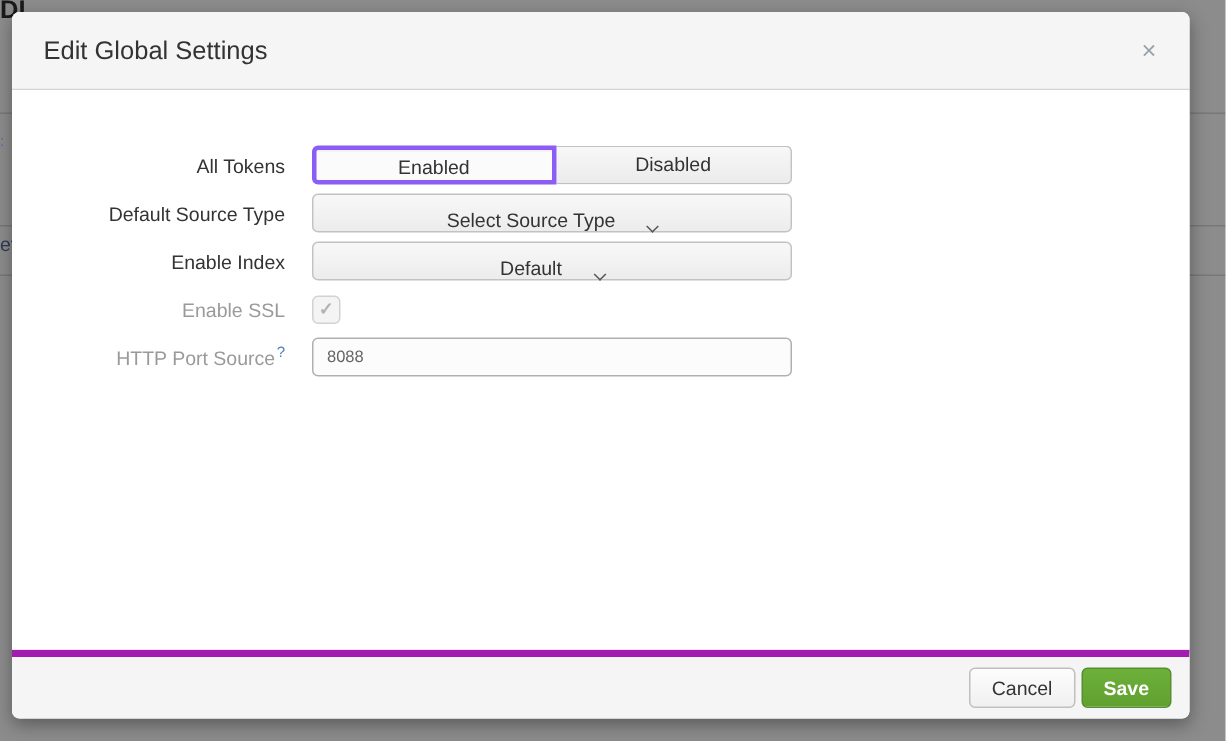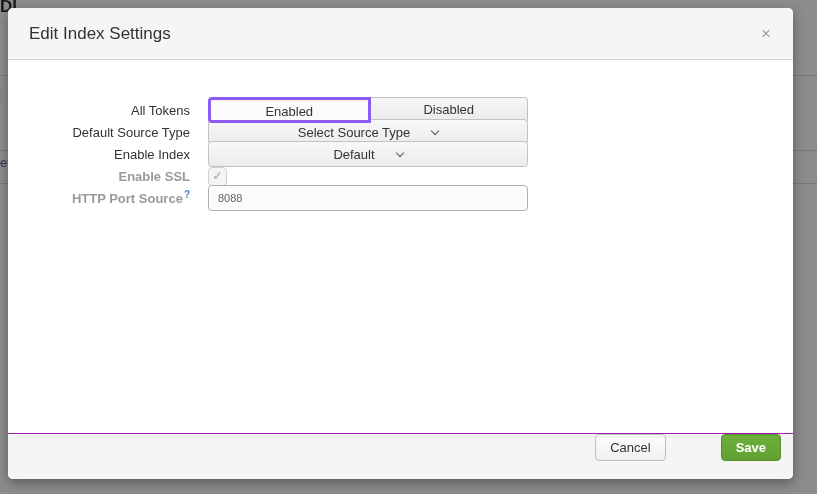--- a/index.html
+++ b/index.html
@@ -39,26 +39,26 @@
     padding: 0 18px 0 21px;
   }
   .modal-title { flex: 1; font-size: 17px; font-weight: 500; color: #333; }
   .modal-close {
     font-size: 17px; color: #9aa3ab; cursor: pointer; line-height: 1;
     background: none; border: none; padding: 2px 4px; font-family: inherit;
   }
 
   .modal-body { flex: 1; background: #fff; padding: 43px 0 0 0; position: relative; }
 
-  .form-row { display: flex; align-items: center; height: 14px; margin-bottom: 8px; }
+  .form-row { display: flex; align-items: center; height: 14px; margin-bottom: 18px; }
   .form-label {
     width: 200px; flex: 0 0 200px; text-align: right; padding-right: 18px;
     font-size: 13px; color: #333;
   }
-  .form-label.muted { color: #9a9a9a; font-weight: bold; }
+  .form-label.muted { color: #9a9a9a; }
   .help-sup { color: #4f81bd; font-size: 10px; vertical-align: super; margin-left: 1px; }
 
   
   .btn-group { width: 320px; display: flex; height: 26px; }
   .btn-seg {
     flex: 1; font-size: 13px; color: #333; text-align: center; line-height: 24px;
     cursor: pointer; font-family: inherit;
   }
   .btn-seg.active {
     background: #fbfbfb;
@@ -72,21 +72,21 @@
     border: 1px solid #c2c2c2; border-left: none;
     border-radius: 0 4px 4px 0;
   }
 
   
   .dropdown {
     width: 320px; height: 26px;
     background: linear-gradient(#f8f8f8, #ececec);
     border: 1px solid #c2c2c2; border-radius: 4px;
     font-size: 13px; color: #333; font-family: inherit;
-    display: flex; align-items: center; justify-content: center; gap: 22px;
+    display: flex; align-items: flex-end; justify-content: center; gap: 22px;
     cursor: pointer;
   }
   .chevron {
     width: 6px; height: 6px; margin-top: -3px;
     border-right: 1.5px solid #555; border-bottom: 1.5px solid #555;
     transform: rotate(45deg); display: inline-block;
   }
 
   
   .checkbox {
@@ -101,54 +101,54 @@
     width: 320px; height: 26px;
     border: 1px solid #b0b0b0; border-radius: 4px;
     background: #fcfcfc; color: #666;
     font-size: 11px; font-family: inherit;
     padding: 0 9px;
   }
 
   
   .modal-footer {
     flex: 0 0 46px; height: 46px;
-    background: #f5f5f5; border-top: 1px solid #a21caf;
+    background: #f5f5f5; border-top: 5px solid #a21caf;
     border-radius: 0 0 5px 5px;
-    display: flex; align-items: flex-start; justify-content: flex-end;
-    gap: 15px; padding: 0 12px;
+    display: flex; align-items: center; justify-content: flex-end;
+    gap: 4px; padding: 0 12px;
   }
   .btn {
     height: 27px; padding: 0 14px; border-radius: 4px;
     font-size: 13px; font-family: inherit; cursor: pointer;
   }
   .btn-cancel {
     background: linear-gradient(#fdfdfd, #f0f0f0);
     border: 1px solid #bfbfbf; color: #333;
   }
   .btn-save {
     background: linear-gradient(#6cb03a, #61a030);
-    border: 1px solid #578f2e; color: #fff; font-weight: 700; margin-left: 40px;
+    border: 1px solid #578f2e; color: #fff; font-weight: 700;
   }
 </style>
 </head>
 <body>
 
 <div>
   <div class="bg-line" style="top:75px"></div>
   <div class="bg-line" style="top:150px"></div>
   <div class="bg-line" style="top:183px"></div>
   <span class="bg-frag-topleft">DI</span>
   <span class="bg-frag-blue">: .</span>
   <span class="bg-frag-eti">eti</span>
 </div>
 
 <div class="modal">
 
   <div class="modal-header">
-    <div class="modal-title">Edit Index Settings</div>
+    <div class="modal-title">Edit Global Settings</div>
     <button class="modal-close">×</button>
   </div>
 
   <div class="modal-body">
 
     <div class="form-row">
       <div class="form-label">All Tokens</div>
       <div class="btn-group">
         <button class="btn-seg active">Enabled</button>
         <button class="btn-seg inactive">Disabled</button>

